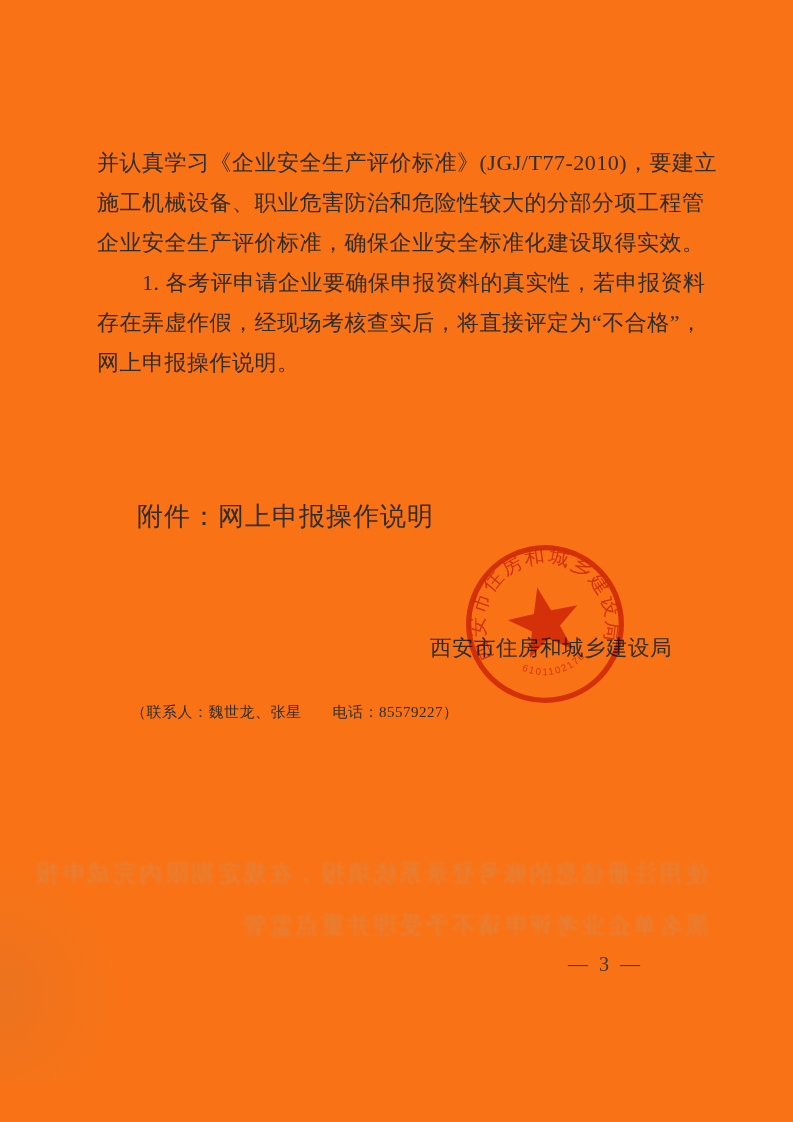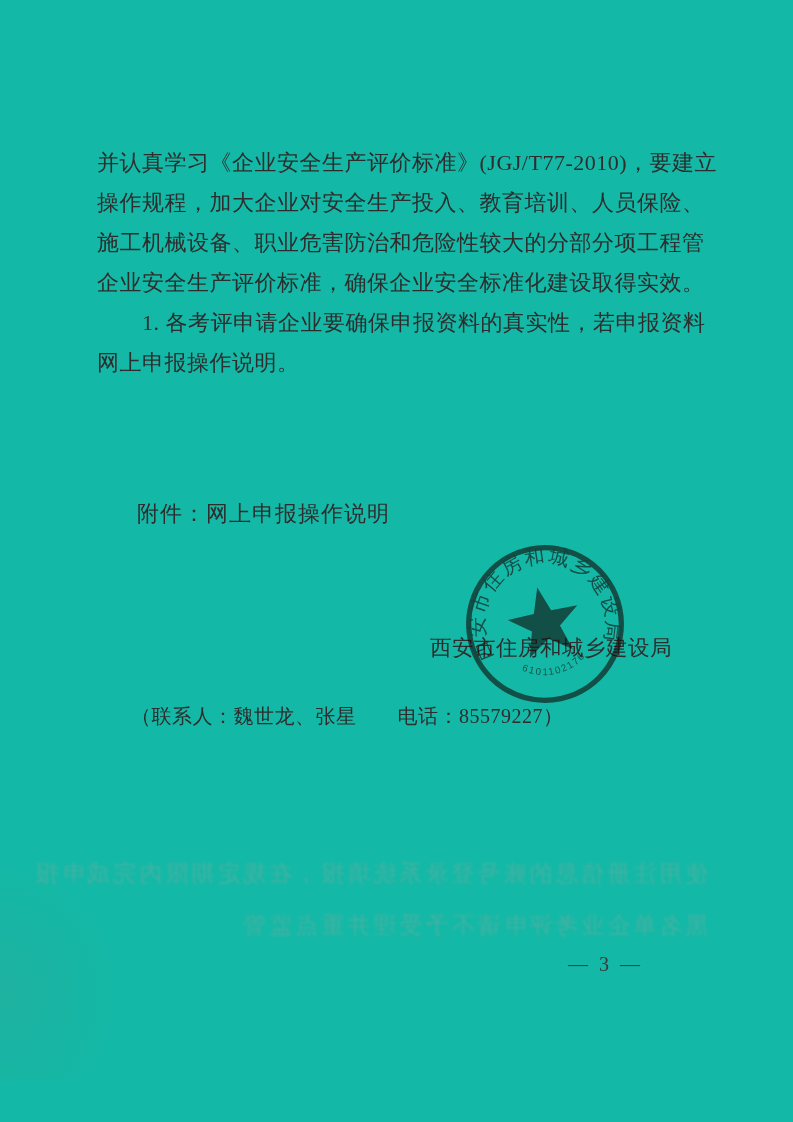--- a/index.html
+++ b/index.html
@@ -1,50 +1,50 @@
 <!DOCTYPE html>
 <html><head>
 <meta charset="utf-8">
 <style>
   html,body{margin:0;padding:0;background:#ffffff;}
   #page{
     position:relative;
     width:793px;height:1122px;
-    background:#14b8a6;
+    background:#f97316;
     overflow:hidden;
     font-family:"Liberation Serif","DejaVu Serif",serif;
     color:#2e2e2e;
   }
   
   .scan-noise{
     position:absolute;left:0;bottom:40px;width:120px;height:220px;
     background:radial-gradient(ellipse at 0% 60%, rgba(120,118,110,0.10), rgba(0,0,0,0) 70%);
     pointer-events:none;
   }
   .body-text{
     position:absolute;left:97px;top:143px;width:640px;
     font-size:22px;line-height:40px;letter-spacing:0.5px;
     color:#2d2d2d;
   }
   .body-line{white-space:nowrap;height:40px;}
   .attachment{
     position:absolute;left:137px;top:499px;
-    font-size:22px;letter-spacing:1px;white-space:nowrap;color:#2d2d2d;
+    font-size:26px;letter-spacing:1px;white-space:nowrap;color:#2d2d2d;
   }
   .sig-org{
     position:absolute;left:430px;top:633px;
     font-size:21.5px;letter-spacing:0.5px;white-space:nowrap;color:#2d2d2d;
   }
   .sig-date{
     position:absolute;left:469px;top:666px;
     font-size:21px;letter-spacing:1px;white-space:nowrap;color:#2d2d2d;
   }
   .contact{
     position:absolute;left:131px;top:703px;
-    font-size:20px;letter-spacing:0.5px;white-space:nowrap;color:#2d2d2d;
+    font-size:15px;letter-spacing:0.5px;white-space:nowrap;color:#2d2d2d;
   }
   .page-number{
     position:absolute;left:568px;top:953px;
     font-size:20px;letter-spacing:3px;white-space:nowrap;color:#3a3a3a;
   }
   .bleed{
     position:absolute;
     transform:scaleX(-1);
     opacity:0.32;
     color:#a9a49a;
@@ -62,24 +62,24 @@
 </style>
 </head>
 <body>
 
 <div id="page">
 
   <div class="scan-noise"></div>
 
   <div class="body-text">
     <div class="body-line">并认真学习《企业安全生产评价标准》(JGJ/T77-2010)，要建立</div>
-    <div class="body-line">操作规程，加大企业对安全生产投入、教育培训、人员保险、</div>
     <div class="body-line">施工机械设备、职业危害防治和危险性较大的分部分项工程管</div>
     <div class="body-line">企业安全生产评价标准，确保企业安全标准化建设取得实效。</div>
     <div class="body-line">　　1. 各考评申请企业要确保申报资料的真实性，若申报资料</div>
+    <div class="body-line">存在弄虚作假，经现场考核查实后，将直接评定为“不合格”，</div>
     <div class="body-line">网上申报操作说明。</div>
   </div>
 
   <div class="attachment">附件：网上申报操作说明</div>
 
   <div class="bleed bleed-1">使用注册信息的账号登录系统填报，在规定期限内完成申报</div>
   <div class="bleed bleed-2">黑名单企业考评申请不予受理并重点监管</div>
 
   <div class="sig-org">西安市住房和城乡建设局</div>
   <div class="contact">（联系人：魏世龙、张星　　电话：85579227）</div>

